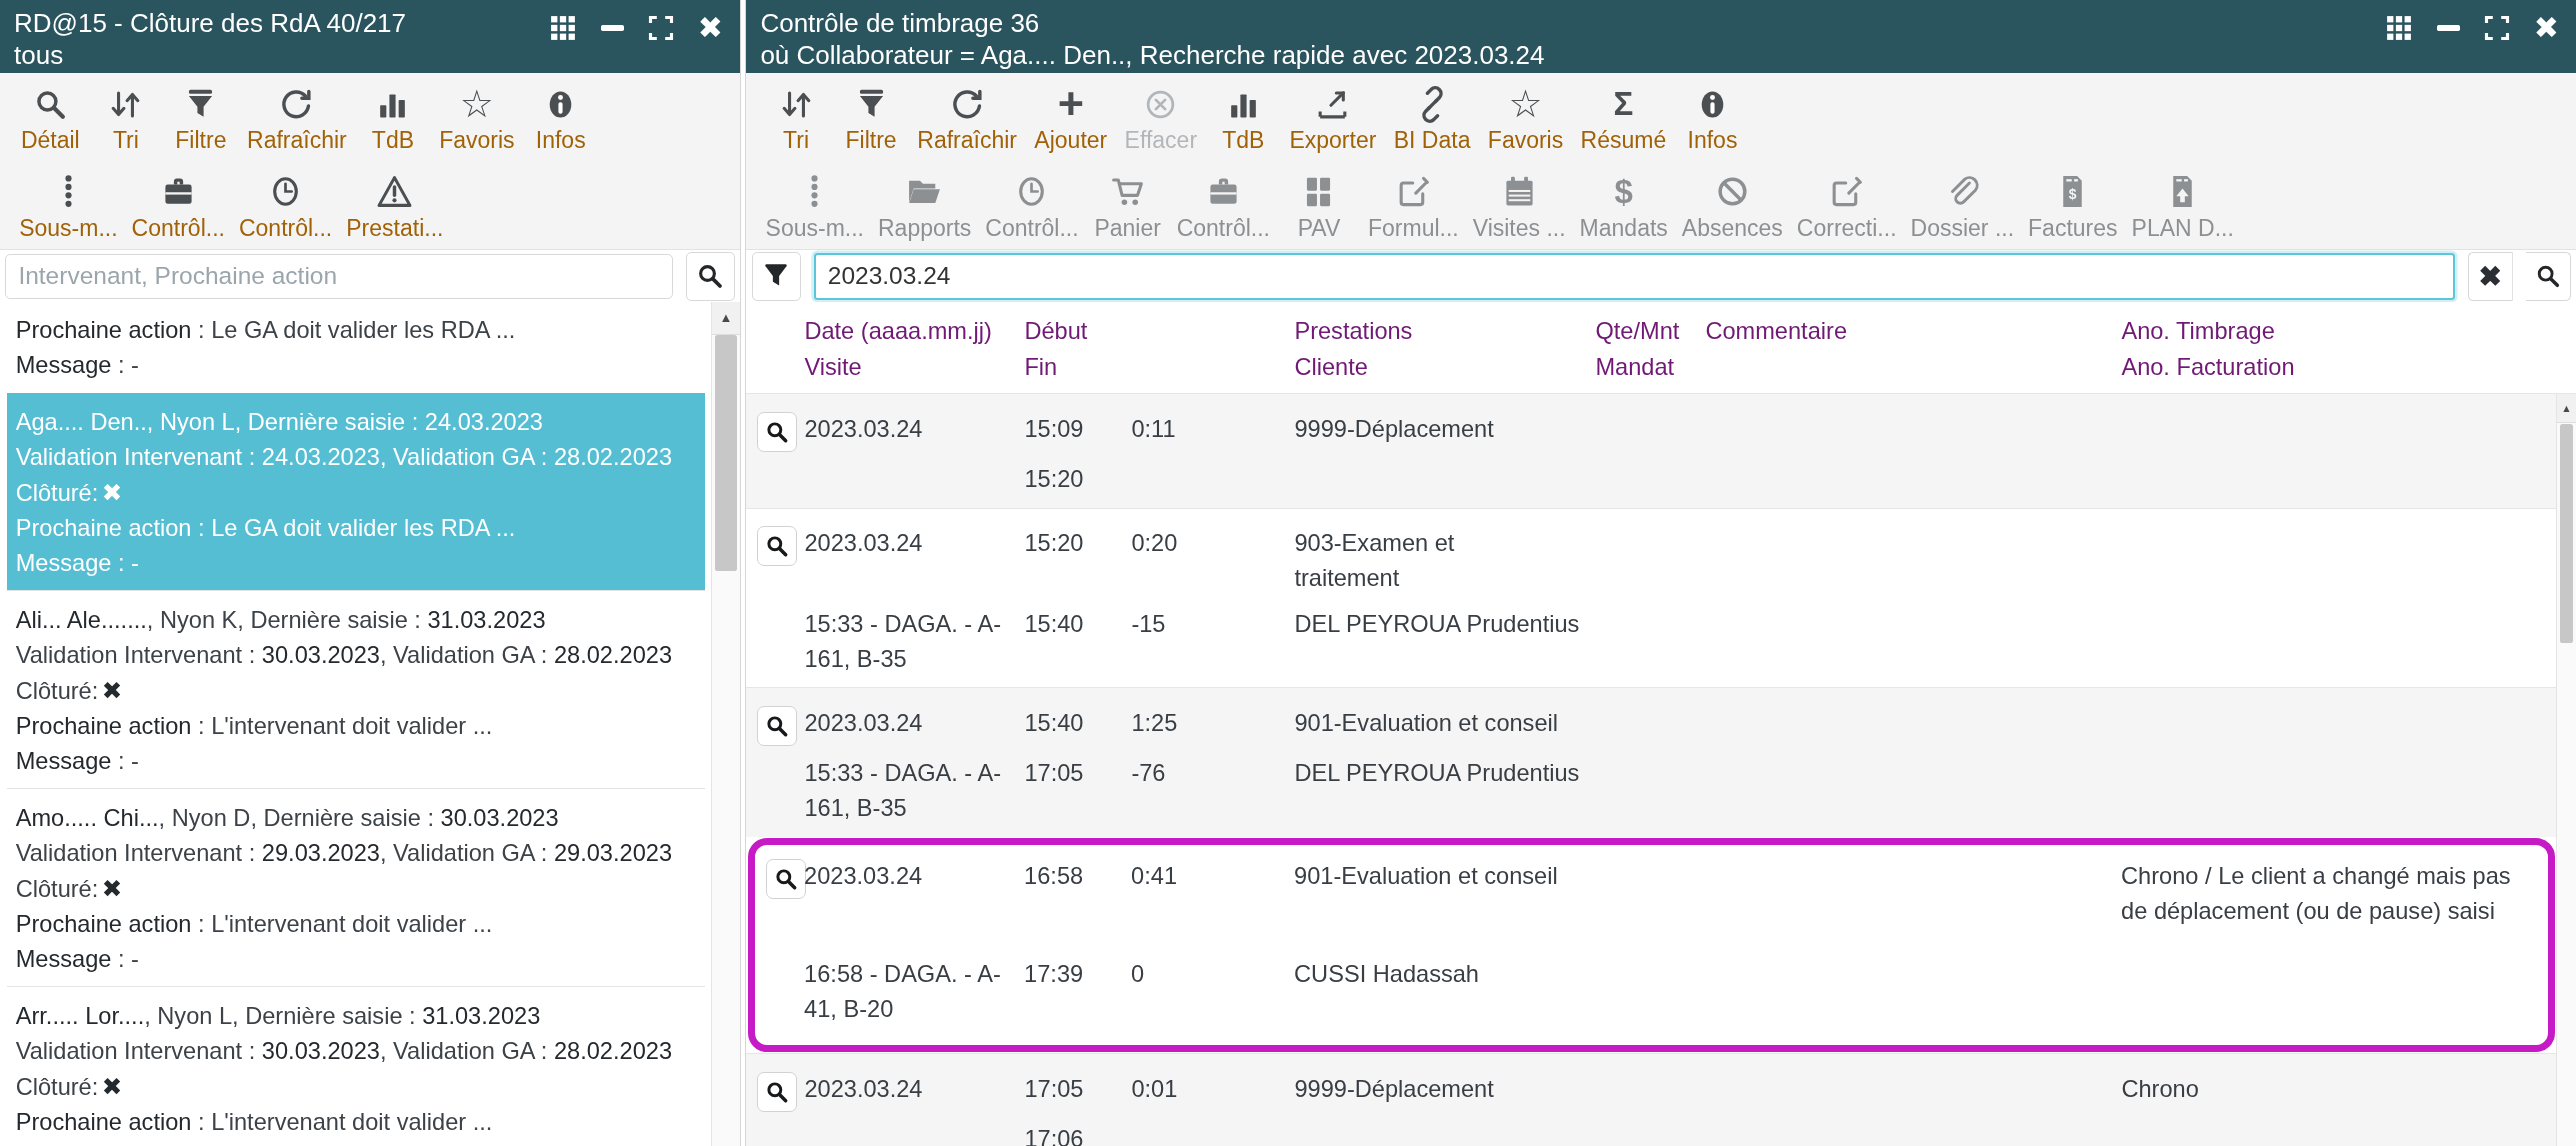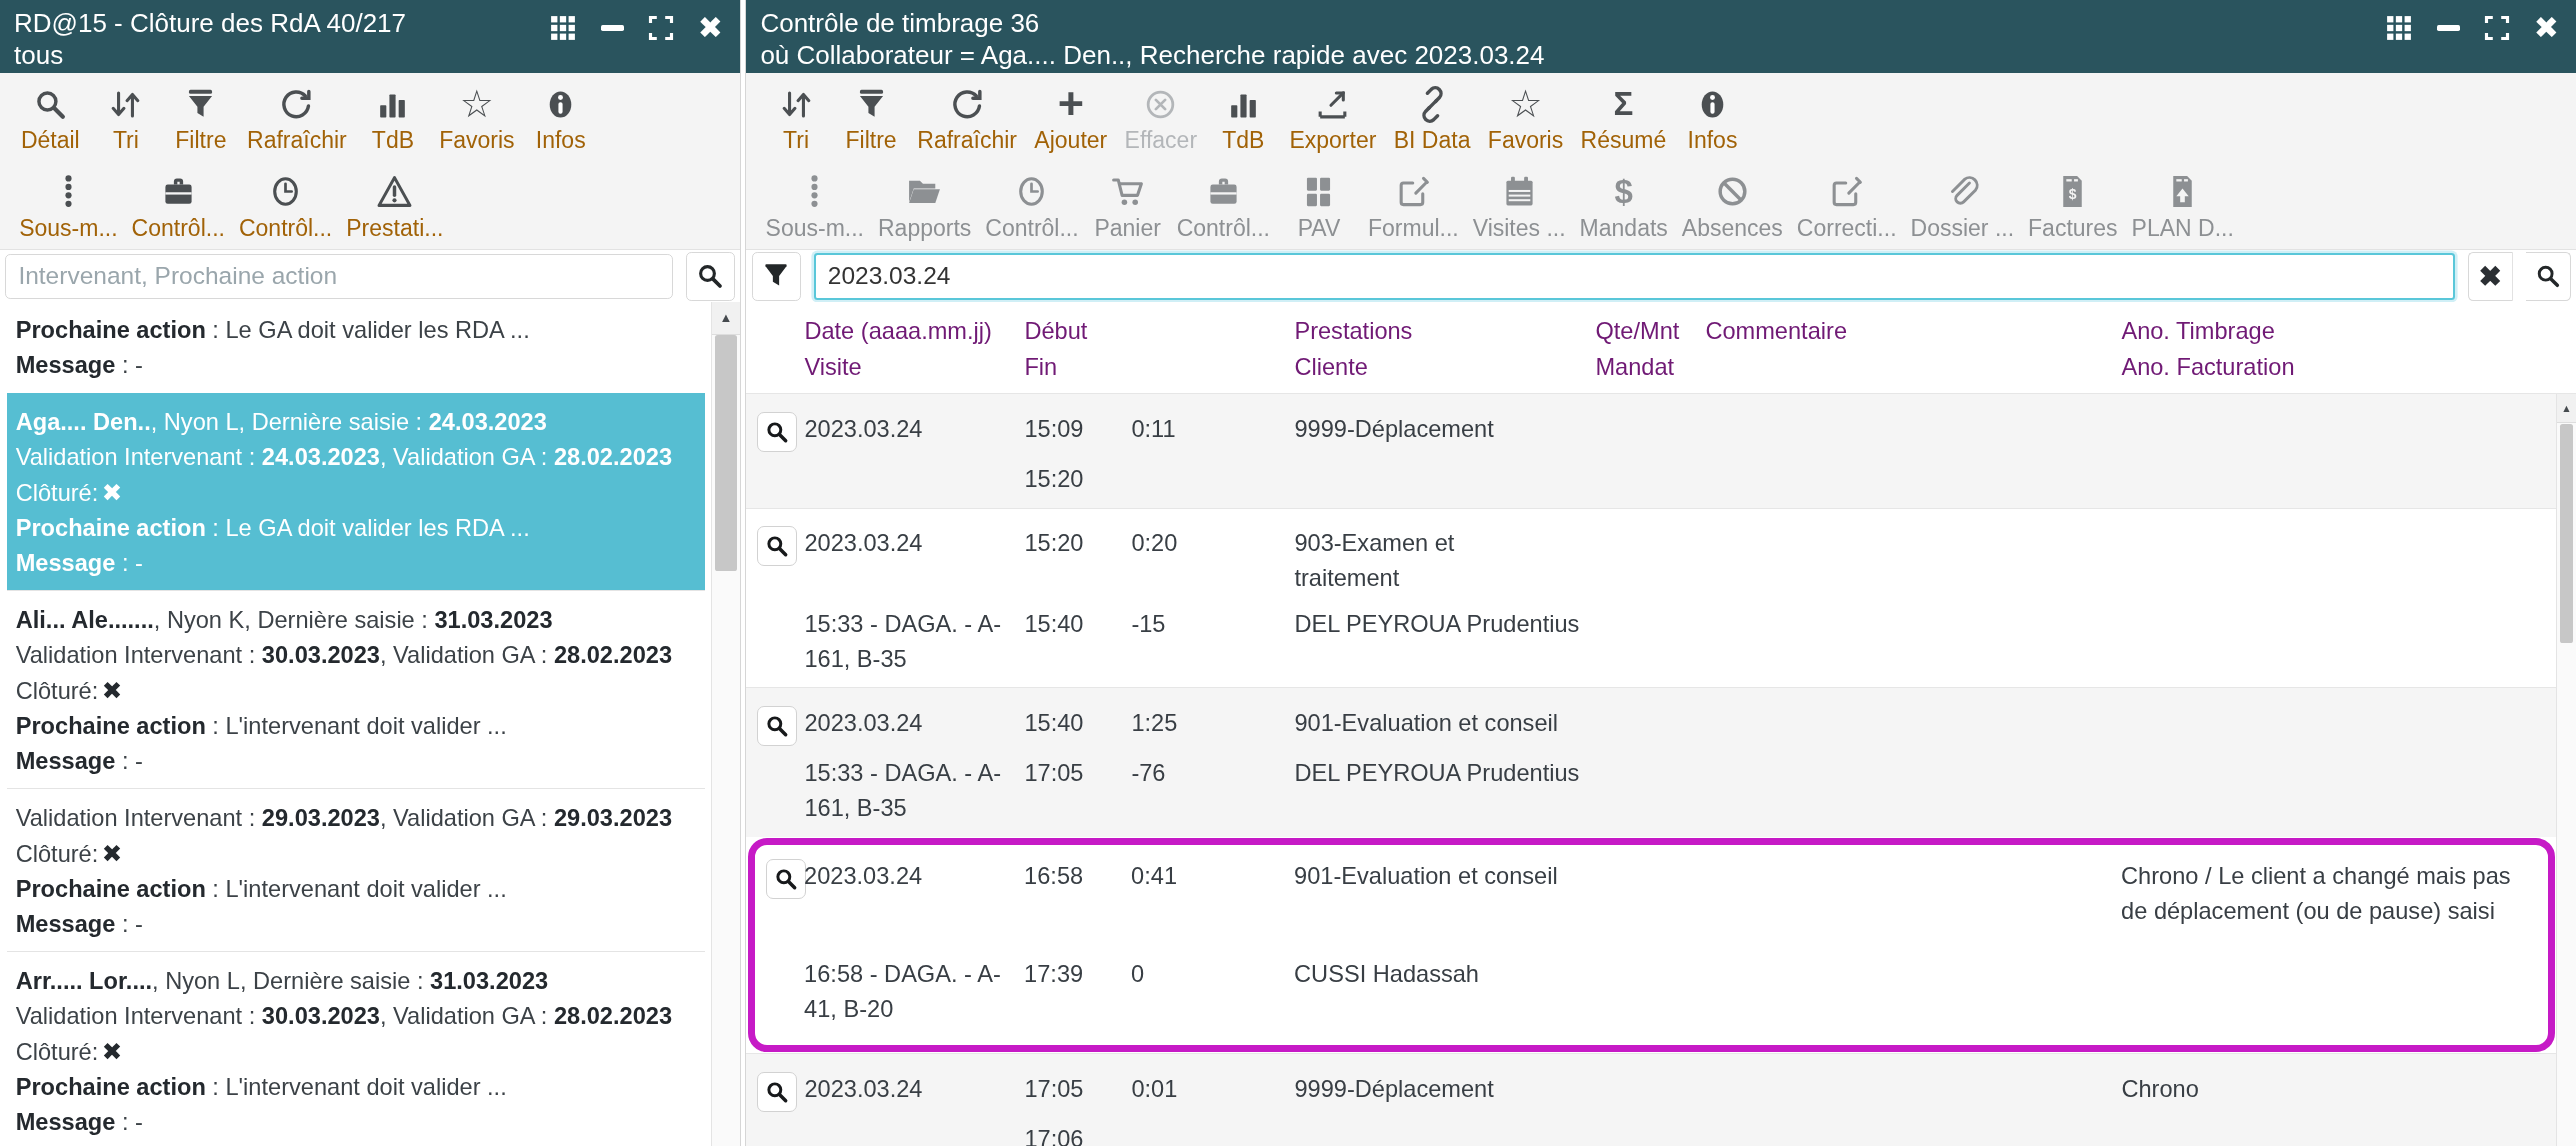--- a/index.html
+++ b/index.html
@@ -59,21 +59,21 @@
   .grpbtn.first{border-radius:5.2px 0 0 5.2px;border-right:0.9px solid #e2e2e2;}
   .grpbtn.last{border-radius:0 5.2px 5.2px 0;border-left:none;}
   .grpbtn svg{width:28px;height:28px;}
   .xglyph{font-size:28px;font-weight:700;color:#2b2f33;}
 
   
   .list{flex:1;position:relative;overflow:hidden;padding:0 35px 0 7px;}
   .list-item{padding:12.2px 8.7px 8.7px 8.7px;border-top:0.9px solid #e4e4e4;cursor:pointer;}
   .list-item.first{border-top:none;padding-top:10.5px;padding-bottom:10.5px;}
   .lline{font-size:23.6px;line-height:35px;color:#3c4247;}
-  .lline .b{font-weight:700;color:#24292e;text-align:center;}
+  .lline .b{font-weight:400;color:#24292e;text-align:center;}
   .list-item.sel{background:#56bed2;border-top:none;}
   .list-item.sel .lline,.list-item.sel .lline .b{color:#fff;}
   .xicon{font-weight:700;font-size:24.5px;color:#24292e;padding-left:3.5px;}
   .list-item.sel .xicon{color:#fff;}
 
   
   .vscroll{position:absolute;top:0;right:0;bottom:0;width:28px;background:#fafafa;
     border-left:0.9px solid #e4e4e4;}
   .scroll-up{width:28px;height:31.5px;background:#f1f1f1;border-bottom:0.9px solid #ddd;
     display:flex;align-items:center;justify-content:center;font-size:13px;color:#454a4e;cursor:pointer;}
@@ -276,20 +276,21 @@
 
       <div class="list-item">
         <div class="lline"><span class="b">Ali... Ale.......</span><span>, Nyon K, Dernière saisie : </span><span class="b">31.03.2023</span></div>
         <div class="lline"><span>Validation Intervenant : </span><span class="b">30.03.2023</span><span>, Validation GA : </span><span class="b">28.02.2023</span></div>
         <div class="lline"><span>Clôturé:</span><span class="xicon">✖</span></div>
         <div class="lline"><span class="b">Prochaine action</span><span> : </span><span>L'intervenant doit valider ...</span></div>
         <div class="lline"><span class="b">Message</span><span> : </span><span>-</span></div>
       </div>
 
       <div class="list-item">
+        <div class="lline"><span class="b">Amo..... Chi...</span><span>, Nyon D, Dernière saisie : </span><span class="b">30.03.2023</span></div>
         <div class="lline"><span>Validation Intervenant : </span><span class="b">29.03.2023</span><span>, Validation GA : </span><span class="b">29.03.2023</span></div>
         <div class="lline"><span>Clôturé:</span><span class="xicon">✖</span></div>
         <div class="lline"><span class="b">Prochaine action</span><span> : </span><span>L'intervenant doit valider ...</span></div>
         <div class="lline"><span class="b">Message</span><span> : </span><span>-</span></div>
       </div>
 
       <div class="list-item">
         <div class="lline"><span class="b">Arr..... Lor....</span><span>, Nyon L, Dernière saisie : </span><span class="b">31.03.2023</span></div>
         <div class="lline"><span>Validation Intervenant : </span><span class="b">30.03.2023</span><span>, Validation GA : </span><span class="b">28.02.2023</span></div>
         <div class="lline"><span>Clôturé:</span><span class="xicon">✖</span></div>

